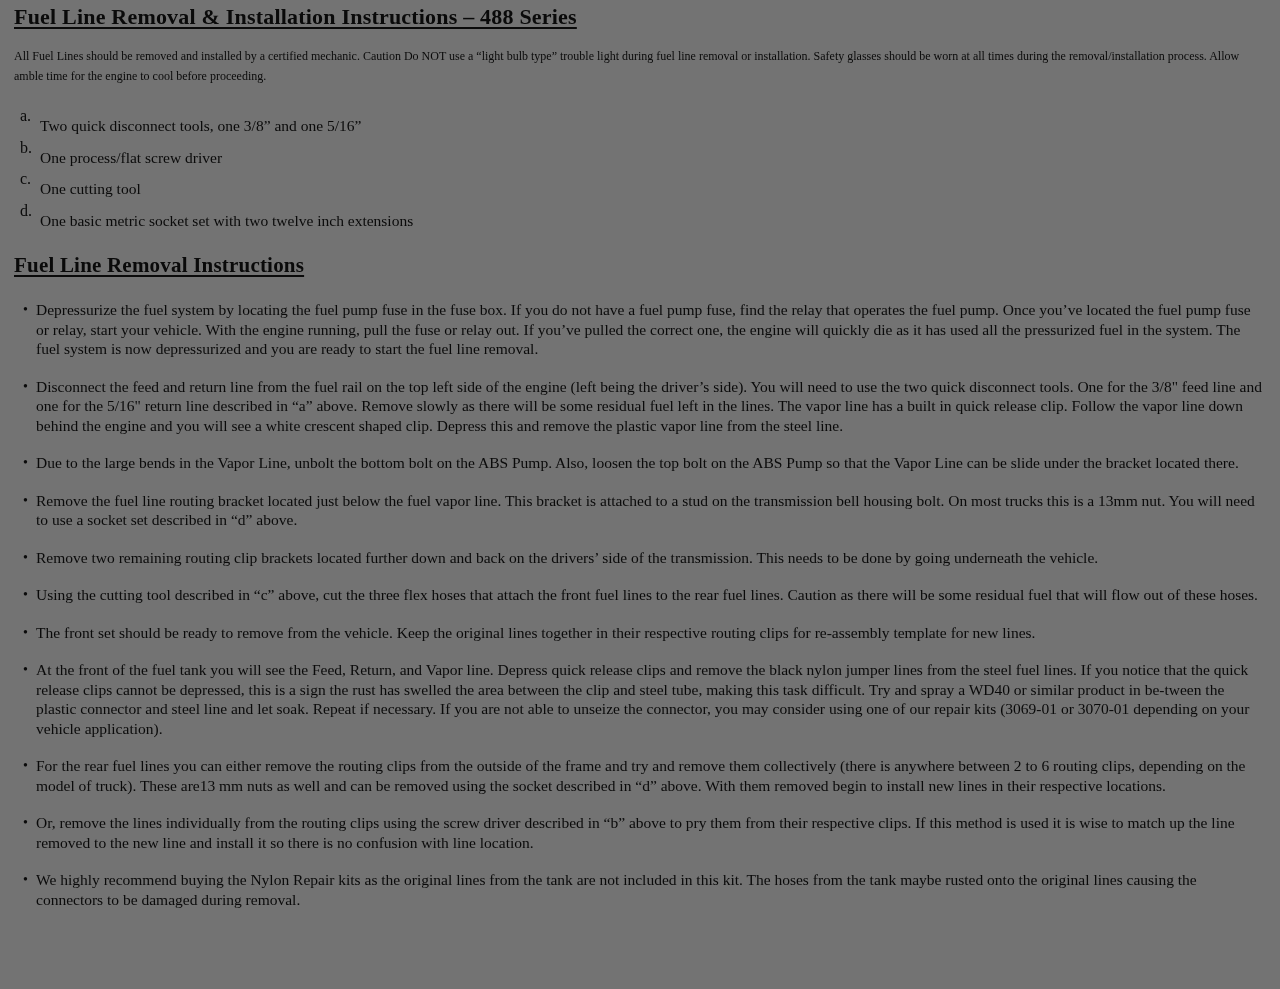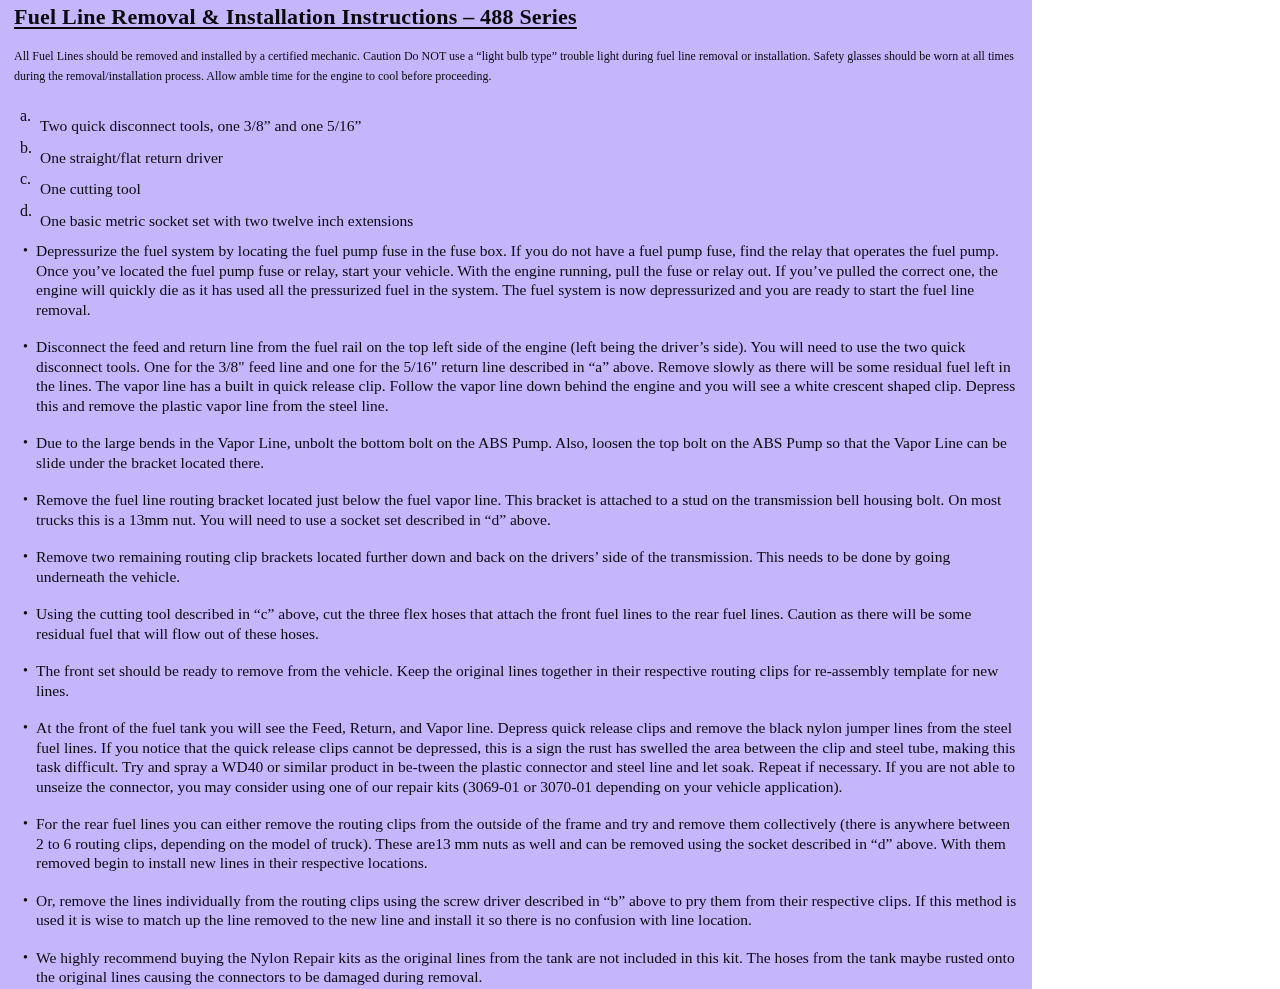--- a/index.html
+++ b/index.html
@@ -2,23 +2,23 @@
 <html><head>
 <meta charset="utf-8">
 <style>
   * { margin: 0; padding: 0; box-sizing: border-box; }
   html, body {
     background: #ffffff;
     font-family: "Liberation Serif", "DejaVu Serif", serif;
     color: #0a0a0a;
   }
   .page {
-    width: 1032px;
+    width: 1280px;
     height: 989px;
-    background: #c4b5fd;
+    background: #737373;
     padding: 4px 12px 15px 10px;
     overflow: hidden;
   }
   h1.doc-title {
     font-size: 22px;
     font-weight: bold;
     text-decoration: underline;
     text-underline-offset: 3px;
     margin: 0 0 17px 4px;
     letter-spacing: 0.2px;
@@ -77,32 +77,33 @@
   <p class="body-text intro">All Fuel Lines should be removed and installed by a certified mechanic. Caution Do NOT use a “light bulb type” trouble light during fuel line removal or installation. Safety glasses should be worn at all times during the removal/installation process. Allow amble time for the engine to cool before proceeding.</p>
 
 
   <div class="tool-list">
     <div class="tool-row">
       <span class="tool-marker">a.</span>
       <span class="tool-text">Two quick disconnect tools, one 3/8” and one 5/16”</span>
     </div>
     <div class="tool-row">
       <span class="tool-marker">b.</span>
-      <span class="tool-text">One straight/flat return driver</span>
+      <span class="tool-text">One process/flat screw driver</span>
     </div>
     <div class="tool-row">
       <span class="tool-marker">c.</span>
       <span class="tool-text">One cutting tool</span>
     </div>
     <div class="tool-row">
       <span class="tool-marker">d.</span>
       <span class="tool-text">One basic metric socket set with two twelve inch extensions</span>
     </div>
   </div>
 
+  <h2 class="section-heading">Fuel Line Removal Instructions</h2>
 
   <ul class="instruction-list">
     <li class="instruction-item">
       <span class="bullet-glyph">•</span>
       <span class="bullet-text">Depressurize the fuel system by locating the fuel pump fuse in the fuse box. If you do not have a fuel pump fuse, find the relay that operates the fuel pump. Once you’ve located the fuel pump fuse or relay, start your vehicle. With the engine running, pull the fuse or relay out. If you’ve pulled the correct one, the engine will quickly die as it has used all the pressurized fuel in the system. The fuel system is now depressurized and you are ready to start the fuel line removal.</span>
     </li>
     <li class="instruction-item">
       <span class="bullet-glyph">•</span>
       <span class="bullet-text">Disconnect the feed and return line from the fuel rail on the top left side of the engine (left being the driver’s side). You will need to use the two quick disconnect tools. One for the 3/8" feed line and one for the 5/16" return line described in “a” above. Remove slowly as there will be some residual fuel left in the lines. The vapor line has a built in quick release clip. Follow the vapor line down behind the engine and you will see a white crescent shaped clip. Depress this and remove the plastic vapor line from the steel line.</span>
     </li>

